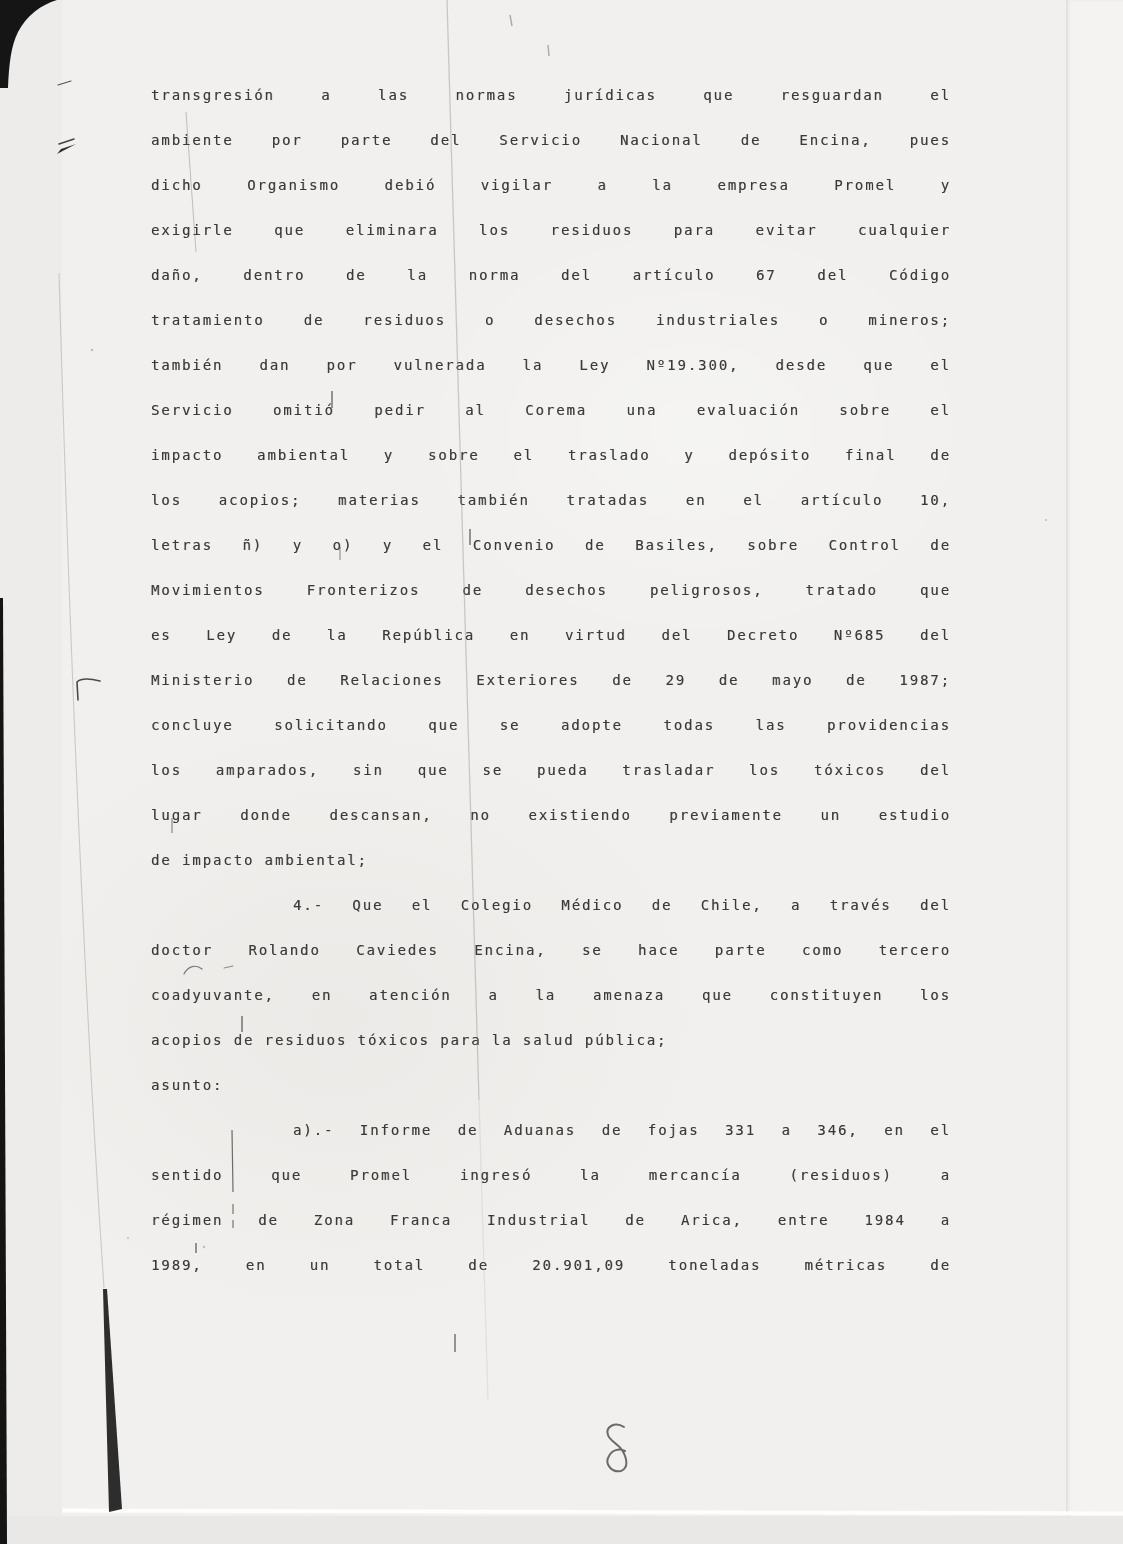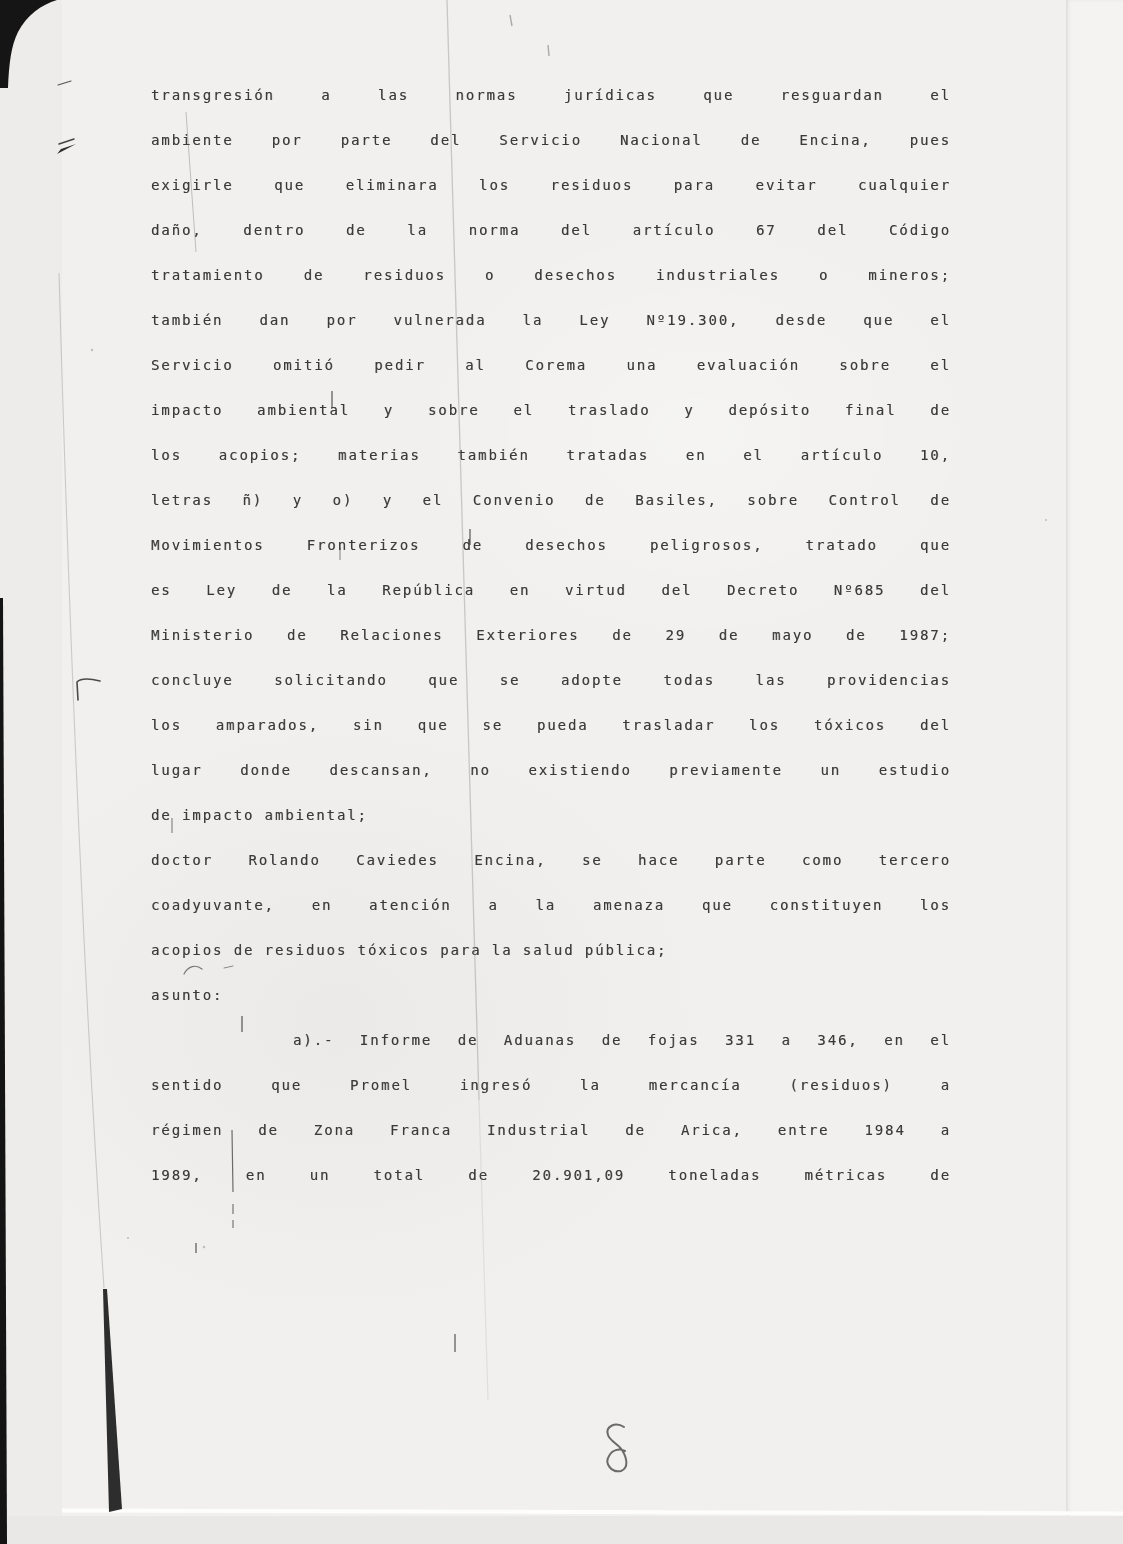--- a/index.html
+++ b/index.html
@@ -48,35 +48,37 @@
 <div class="page">
 
   <div class="left-strip"></div>
   <div class="right-strip"></div>
   <div class="bottom-strip"></div>
   <div class="bottom-line"></div>
 
   <div class="text-block" id="text-block">
       <div class="line j">transgresión a las normas jurídicas que resguardan el</div>
       <div class="line j">ambiente por parte del Servicio Nacional de Encina, pues</div>
+      <div class="line j">dicho Organismo debió vigilar a la empresa Promel y</div>
       <div class="line j">exigirle que eliminara los residuos para evitar cualquier</div>
       <div class="line j">daño, dentro de la norma del artículo 67 del Código</div>
       <div class="line j">tratamiento de residuos o desechos industriales o mineros;</div>
       <div class="line j">también dan por vulnerada la Ley Nº19.300, desde que el</div>
       <div class="line j">Servicio omitió pedir al Corema una evaluación sobre el</div>
       <div class="line j">impacto ambiental y sobre el traslado y depósito final de</div>
       <div class="line j">los acopios; materias también tratadas en el artículo 10,</div>
       <div class="line j">letras ñ) y o) y el Convenio de Basiles, sobre Control de</div>
       <div class="line j">Movimientos Fronterizos de desechos peligrosos, tratado que</div>
       <div class="line j">es Ley de la República en virtud del Decreto Nº685 del</div>
       <div class="line j">Ministerio de Relaciones Exteriores de 29 de mayo de 1987;</div>
       <div class="line j">concluye solicitando que se adopte todas las providencias</div>
       <div class="line j">los amparados, sin que se pueda trasladar los tóxicos del</div>
       <div class="line j">lugar donde descansan, no existiendo previamente un estudio</div>
       <div class="line">de impacto ambiental;</div>
+      <div class="line j ind">4.- Que el Colegio Médico de Chile, a través del</div>
       <div class="line j">doctor Rolando Caviedes Encina, se hace parte como tercero</div>
       <div class="line j">coadyuvante, en atención a la amenaza que constituyen los</div>
       <div class="line">acopios de residuos tóxicos para la salud pública;</div>
       <div class="line">asunto:</div>
       <div class="line j ind">a).- Informe de Aduanas de fojas 331 a 346, en el</div>
       <div class="line j">sentido que Promel ingresó la mercancía (residuos) a</div>
       <div class="line j">régimen de Zona Franca Industrial de Arica, entre 1984 a</div>
       <div class="line j">1989, en un total de 20.901,09 toneladas métricas de</div>
     </div>
 

